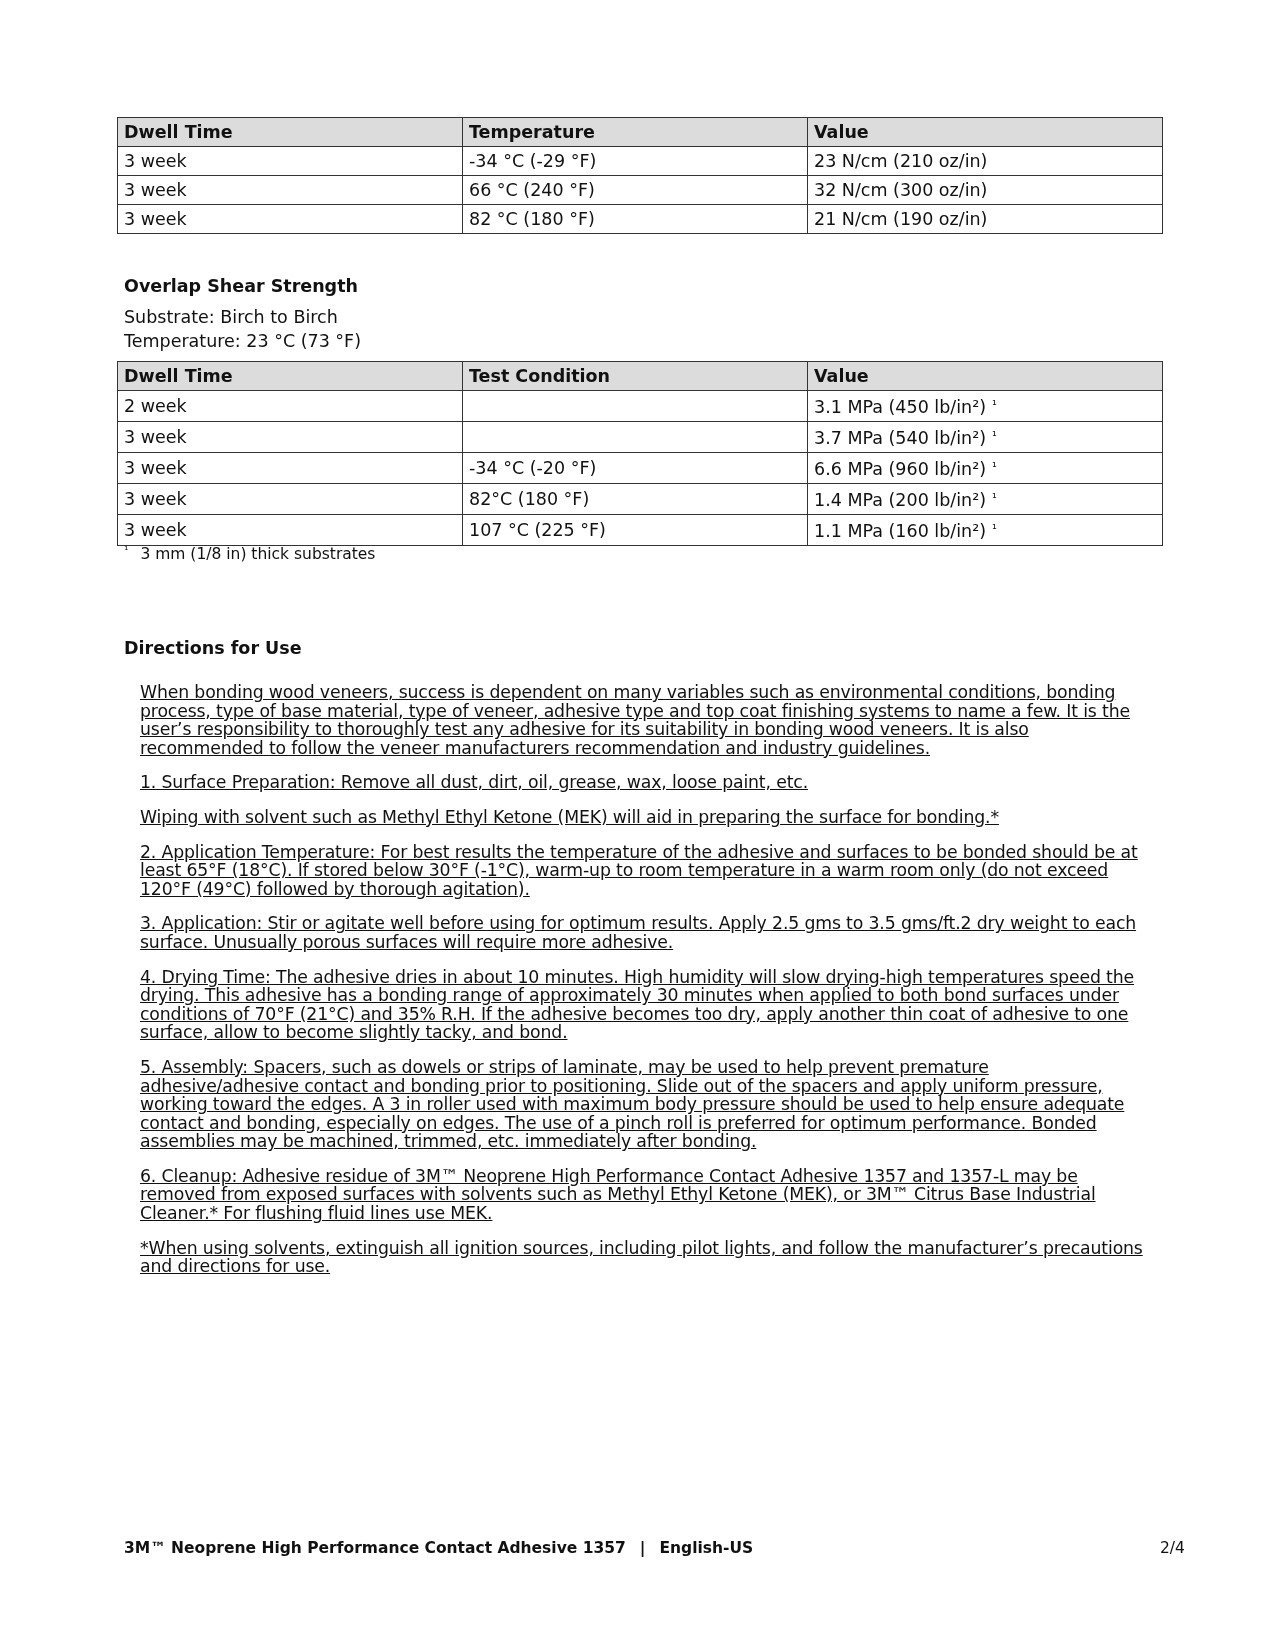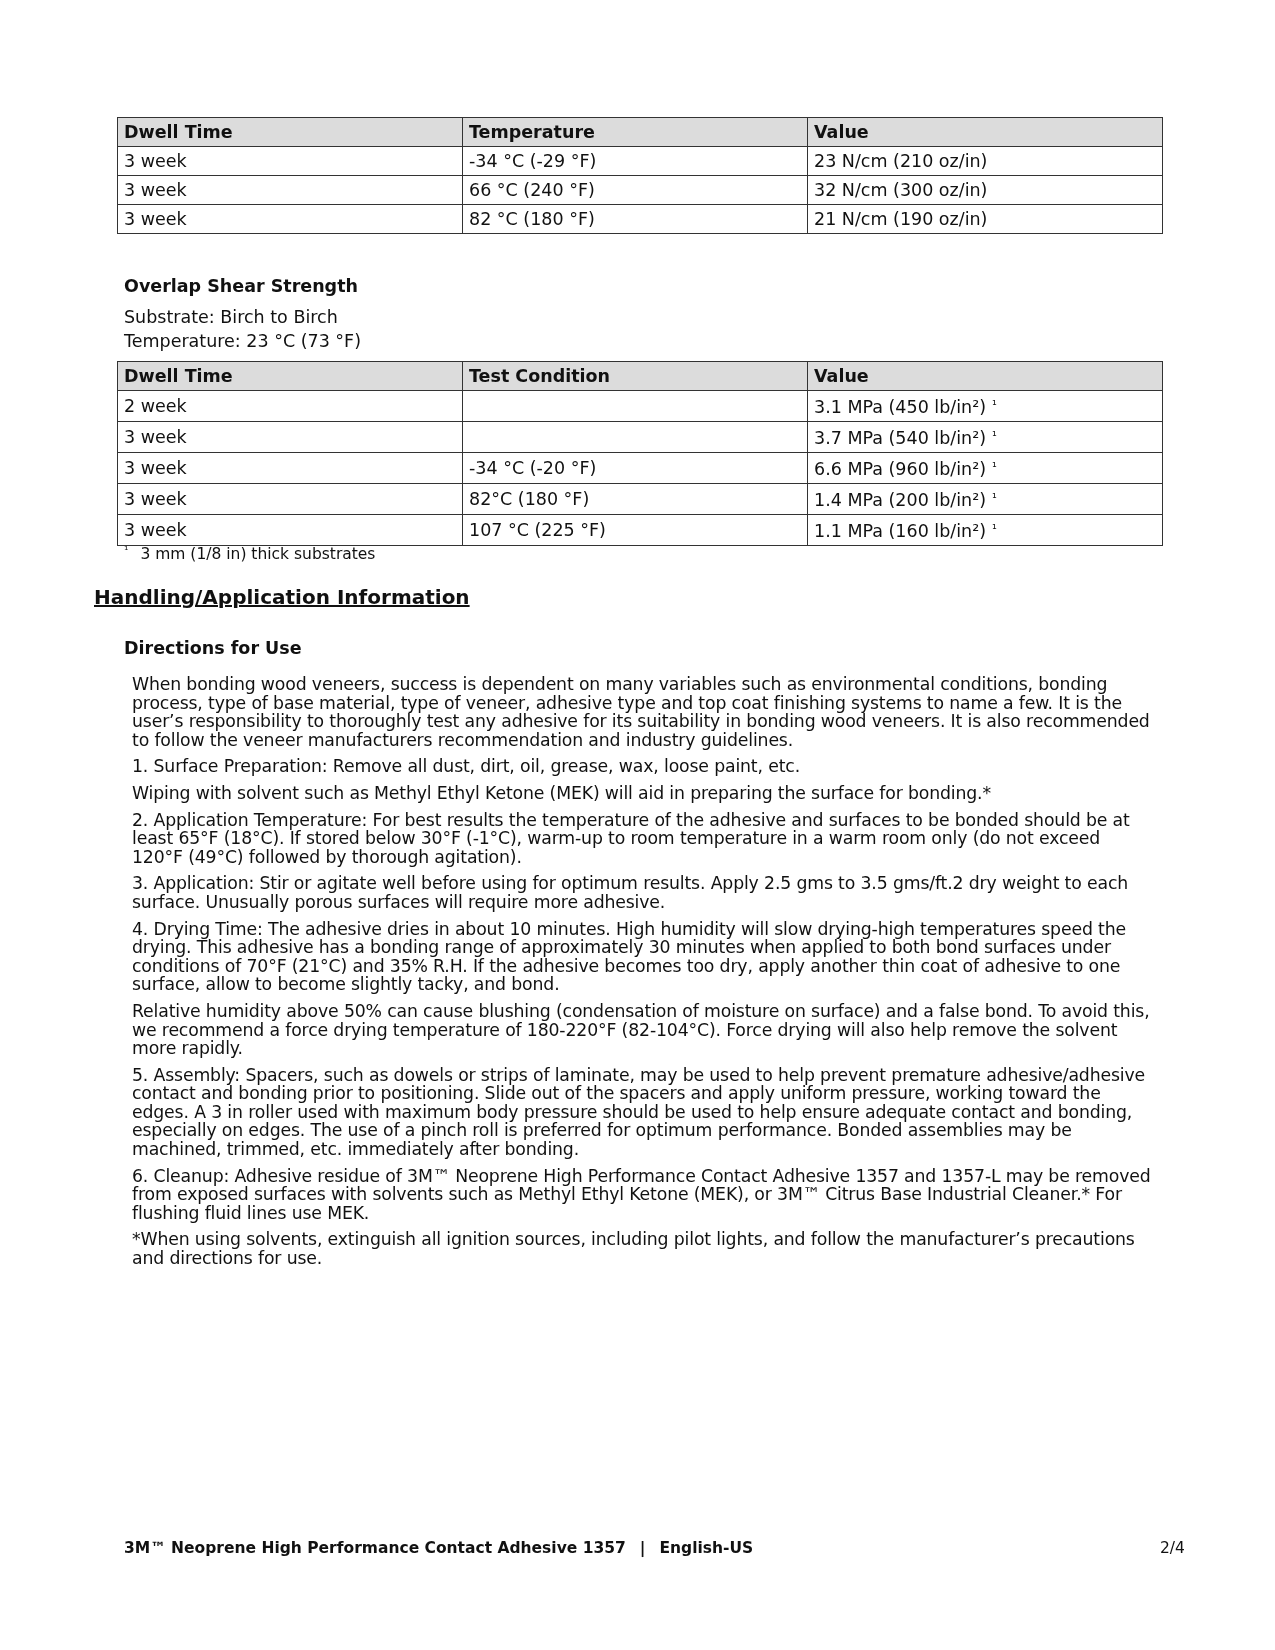--- a/index.html
+++ b/index.html
@@ -43,21 +43,21 @@
   #handling-heading {
     position: absolute; left: 94px; top: 585px;
     font-size: 20px; font-weight: bold; text-decoration: underline;
   }
   #directions-title { top: 638px; }
 
   #body-text {
     position: absolute; left: 124px; top: 667px; width: 1040px;
     font-size: 17.3px; line-height: 18.6px; letter-spacing: -0.15px;
   }
-  #body-text p { margin: 8px; }
+  #body-text p { margin: 16px; text-decoration: underline; }
   #body-text .bold { font-weight: bold; }
 
   #footer-left {
     position: absolute; left: 124px; top: 1539px; font-size: 15.5px; font-weight: bold;
   }
   #footer-left .sep { margin: 0 14px; }
   #footer-right {
     position: absolute; left: 1160px; top: 1539px; font-size: 15.5px;
   }
 </style>
@@ -141,31 +141,29 @@
         <td>107 °C (225 °F)</td>
         <td><span>1.1 MPa  (160 lb/in²)</span><span class="fn-sup">¹</span></td>
       </tr>
     </tbody>
   </table>
 
   <div id="footnote">
     <span class="fn-mark">¹</span><span>3 mm (1/8 in) thick substrates</span>
   </div>
 
-  <div id="handling-heading">Handling/Application Information</div>
   <div class="sub-heading" id="directions-title">Directions for Use</div>
 
   <div id="body-text">
     <p>When bonding wood veneers, success is dependent on many variables such as environmental conditions, bonding process, type of base material, type of veneer, adhesive type and top coat finishing systems to name a few. It is the user’s responsibility to thoroughly test any adhesive for its suitability in bonding wood veneers. It is also recommended to follow the veneer manufacturers recommendation and industry guidelines.</p>
     <p>1. Surface Preparation: Remove all dust, dirt, oil, grease, wax, loose paint, etc.</p>
     <p>Wiping with solvent such as Methyl Ethyl Ketone (MEK) will aid in preparing the surface for bonding.*</p>
     <p>2. Application Temperature: For best results the temperature of the adhesive and surfaces to be bonded should be at least 65°F (18°C). If stored below 30°F (-1°C), warm-up to room temperature in a warm room only (do not exceed 120°F (49°C) followed by thorough agitation).</p>
     <p>3. Application: Stir or agitate well before using for optimum results. Apply 2.5 gms to 3.5 gms/ft.2 dry weight to each surface. Unusually porous surfaces will require more adhesive.</p>
     <p>4. Drying Time: The adhesive dries in about 10 minutes. High humidity will slow drying-high temperatures speed the drying. This adhesive has a bonding range of approximately 30 minutes when applied to both bond surfaces under conditions of 70°F (21°C) and 35% R.H. If the adhesive becomes too dry, apply another thin coat of adhesive to one surface, allow to become slightly tacky, and bond.</p>
-    <p>Relative humidity above 50% can cause blushing (condensation of moisture on surface) and a false bond. To avoid this, we recommend a force drying temperature of 180-220°F (82-104°C). Force drying will also help remove the solvent more rapidly.</p>
     <p>5. Assembly: Spacers, such as dowels or strips of laminate, may be used to help prevent premature adhesive/adhesive contact and bonding prior to positioning. Slide out of the spacers and apply uniform pressure, working toward the edges. A 3 in roller used with maximum body pressure should be used to help ensure adequate contact and bonding, especially on edges. The use of a pinch roll is preferred for optimum performance. Bonded assemblies may be machined, trimmed, etc. immediately after bonding.</p>
     <p>6. Cleanup: Adhesive residue of 3M™ Neoprene High Performance Contact Adhesive 1357 and 1357-L may be removed from exposed surfaces with solvents such as Methyl Ethyl Ketone (MEK), or 3M™ Citrus Base Industrial Cleaner.* For flushing fluid lines use MEK.</p>
     <p>*When using solvents, extinguish all ignition sources, including pilot lights, and follow the manufacturer’s precautions and directions for use.</p>
   </div>
 
   <div id="footer-left">
     <span>3M™ Neoprene High Performance Contact Adhesive 1357</span><span class="sep">|</span><span>English-US</span>
   </div>
   <div id="footer-right">2/4</div>
 </div>

